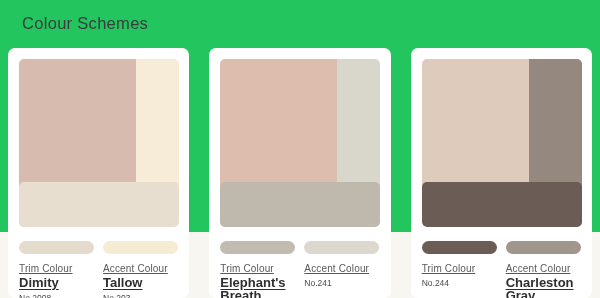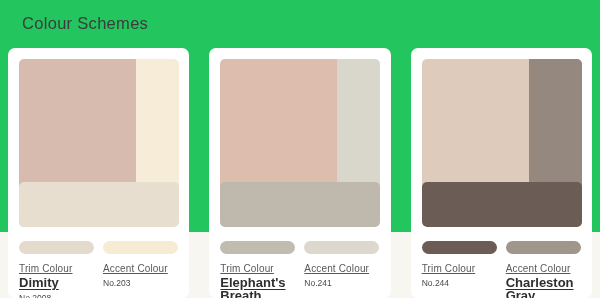--- a/index.html
+++ b/index.html
@@ -119,20 +119,21 @@
           <div class="pill" style="background: rgb(246, 236, 212);"></div>
         </div>
         <div class="labels">
           <div class="label-col">
             <div class="label-role">Trim Colour</div>
             <div class="label-name">Dimity</div>
             <div class="label-code">No.2008</div>
           </div>
           <div class="label-col">
             <div class="label-role">Accent Colour</div>
+            <div class="label-name">Tallow</div>
             <div class="label-code">No.203</div>
           </div>
         </div>
       </div>
       <div class="card">
         <div class="swatch-stack">
           <div class="swatch-cols">
             <div class="swatch-main" style="background: rgb(221, 189, 174); width: 73%;"></div>
             <div class="swatch-side" style="background: rgb(217, 214, 203);"></div>
           </div>

